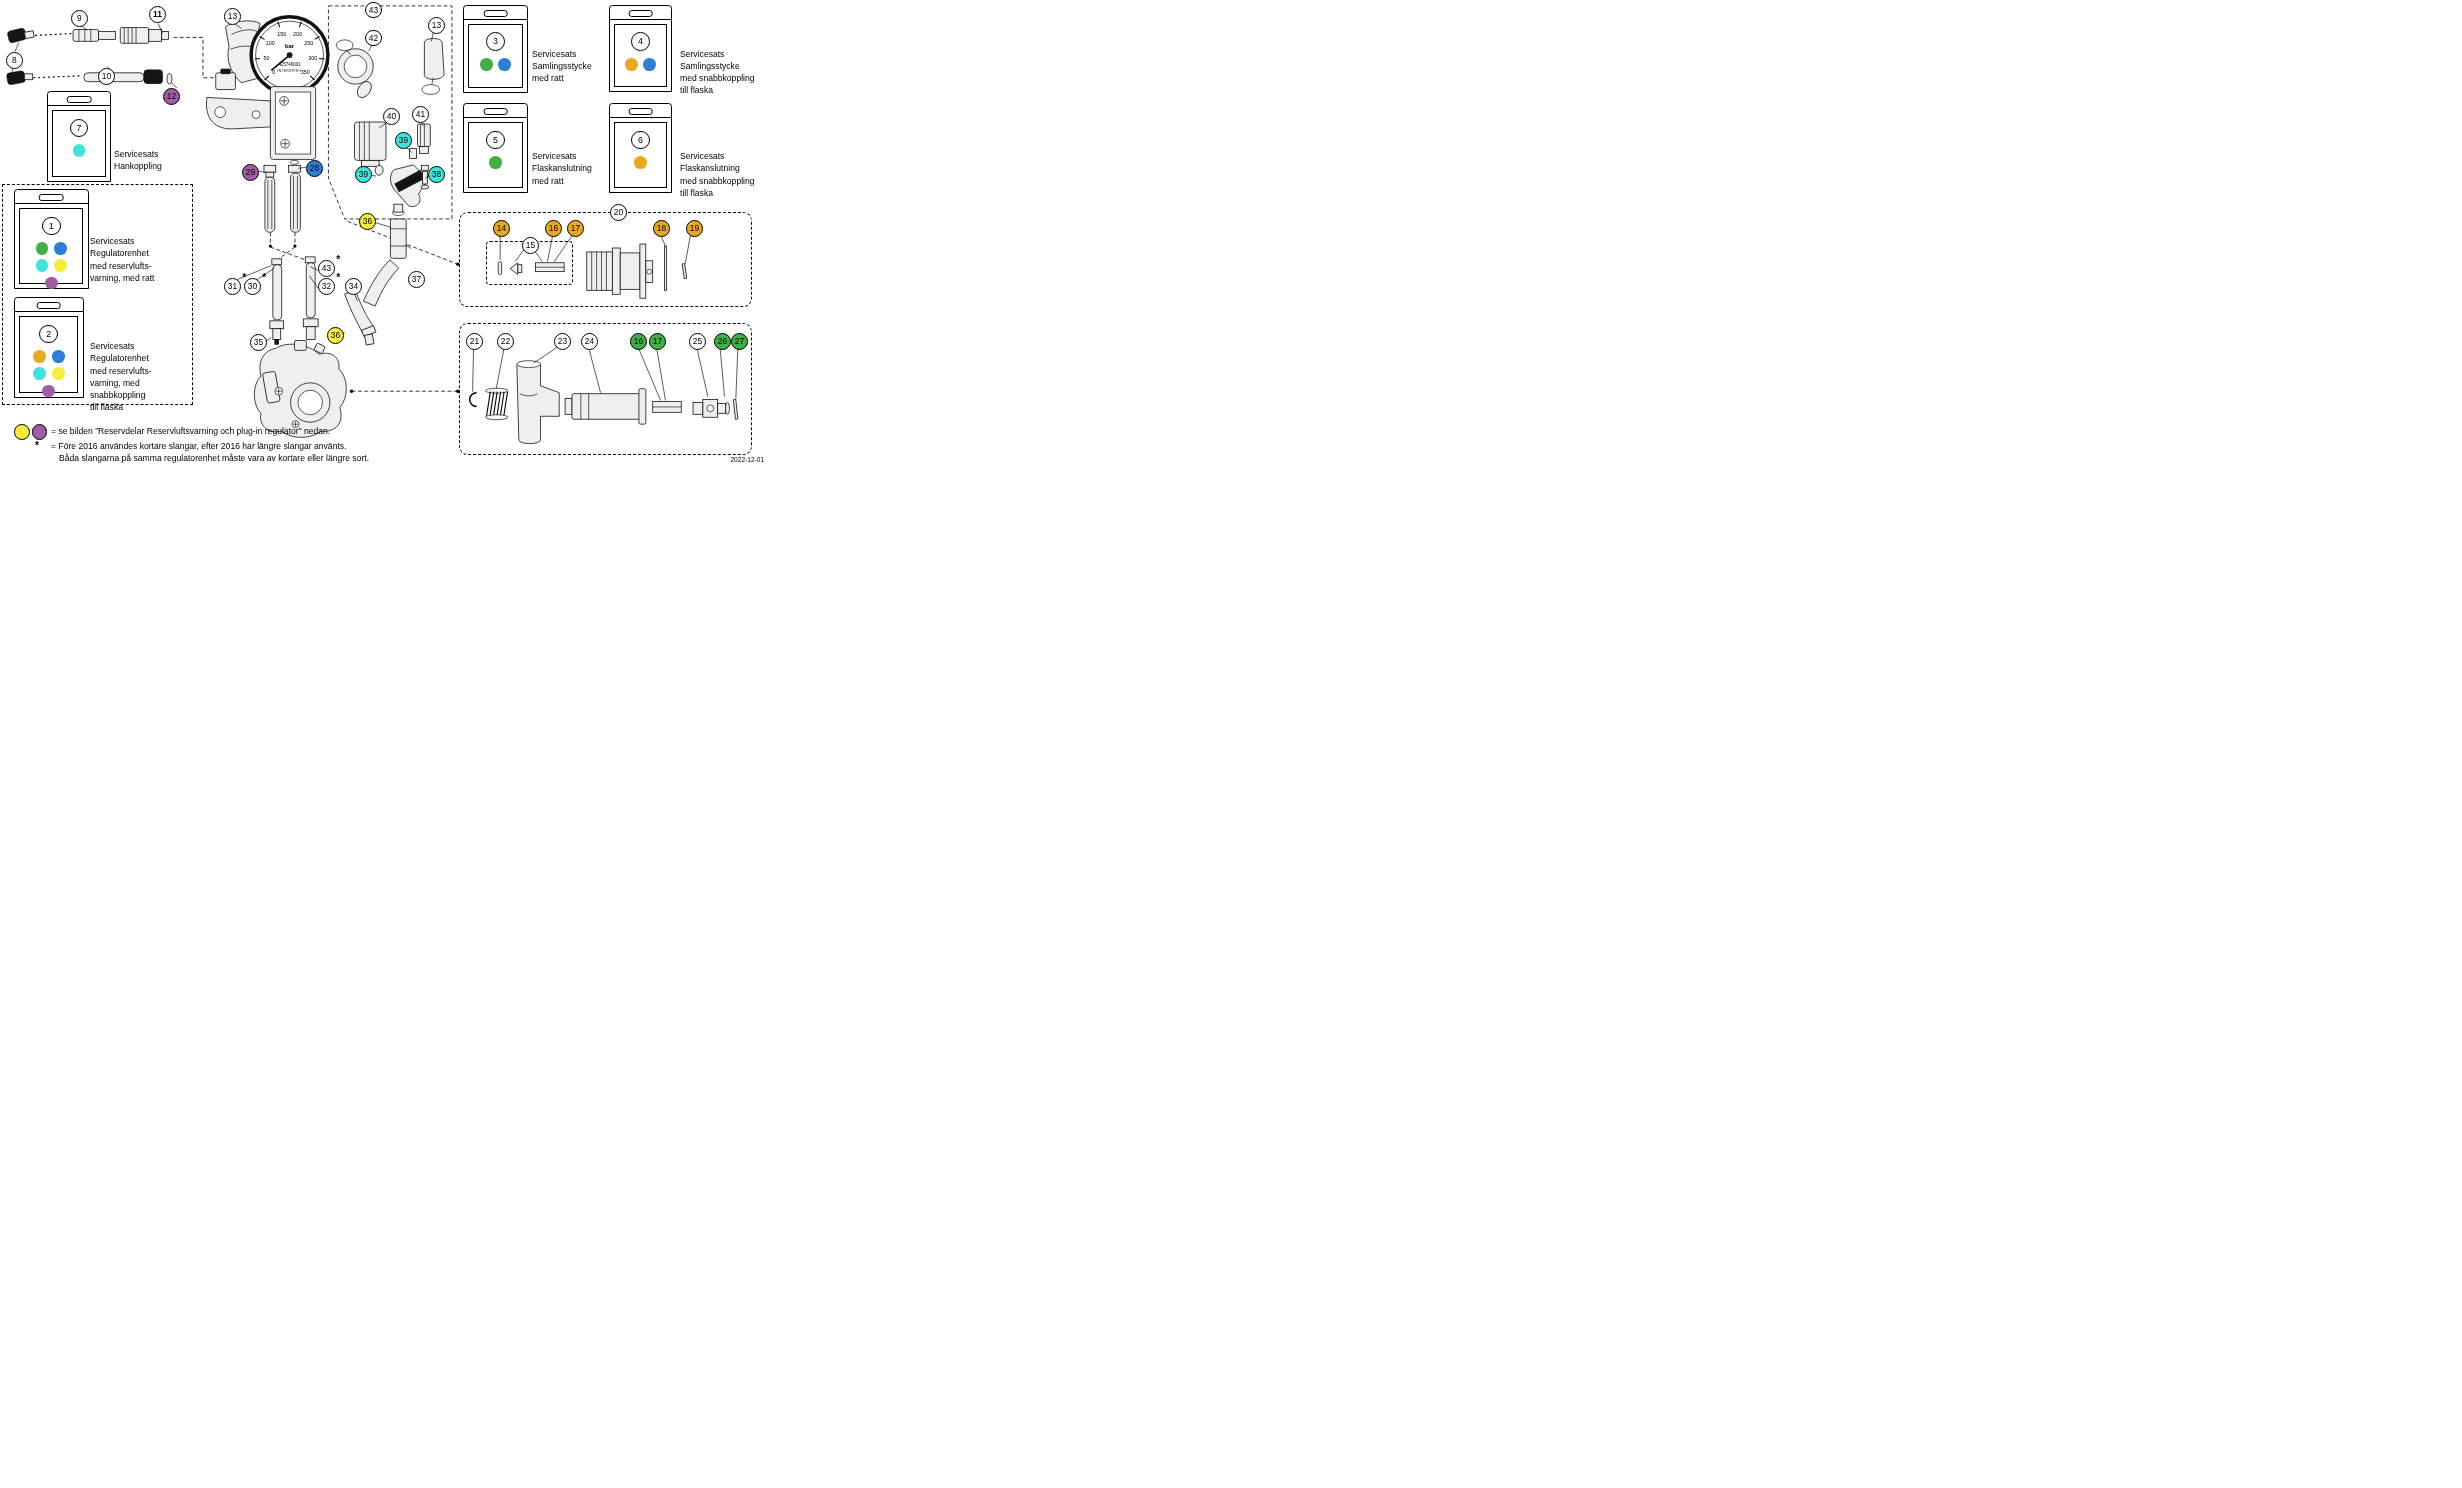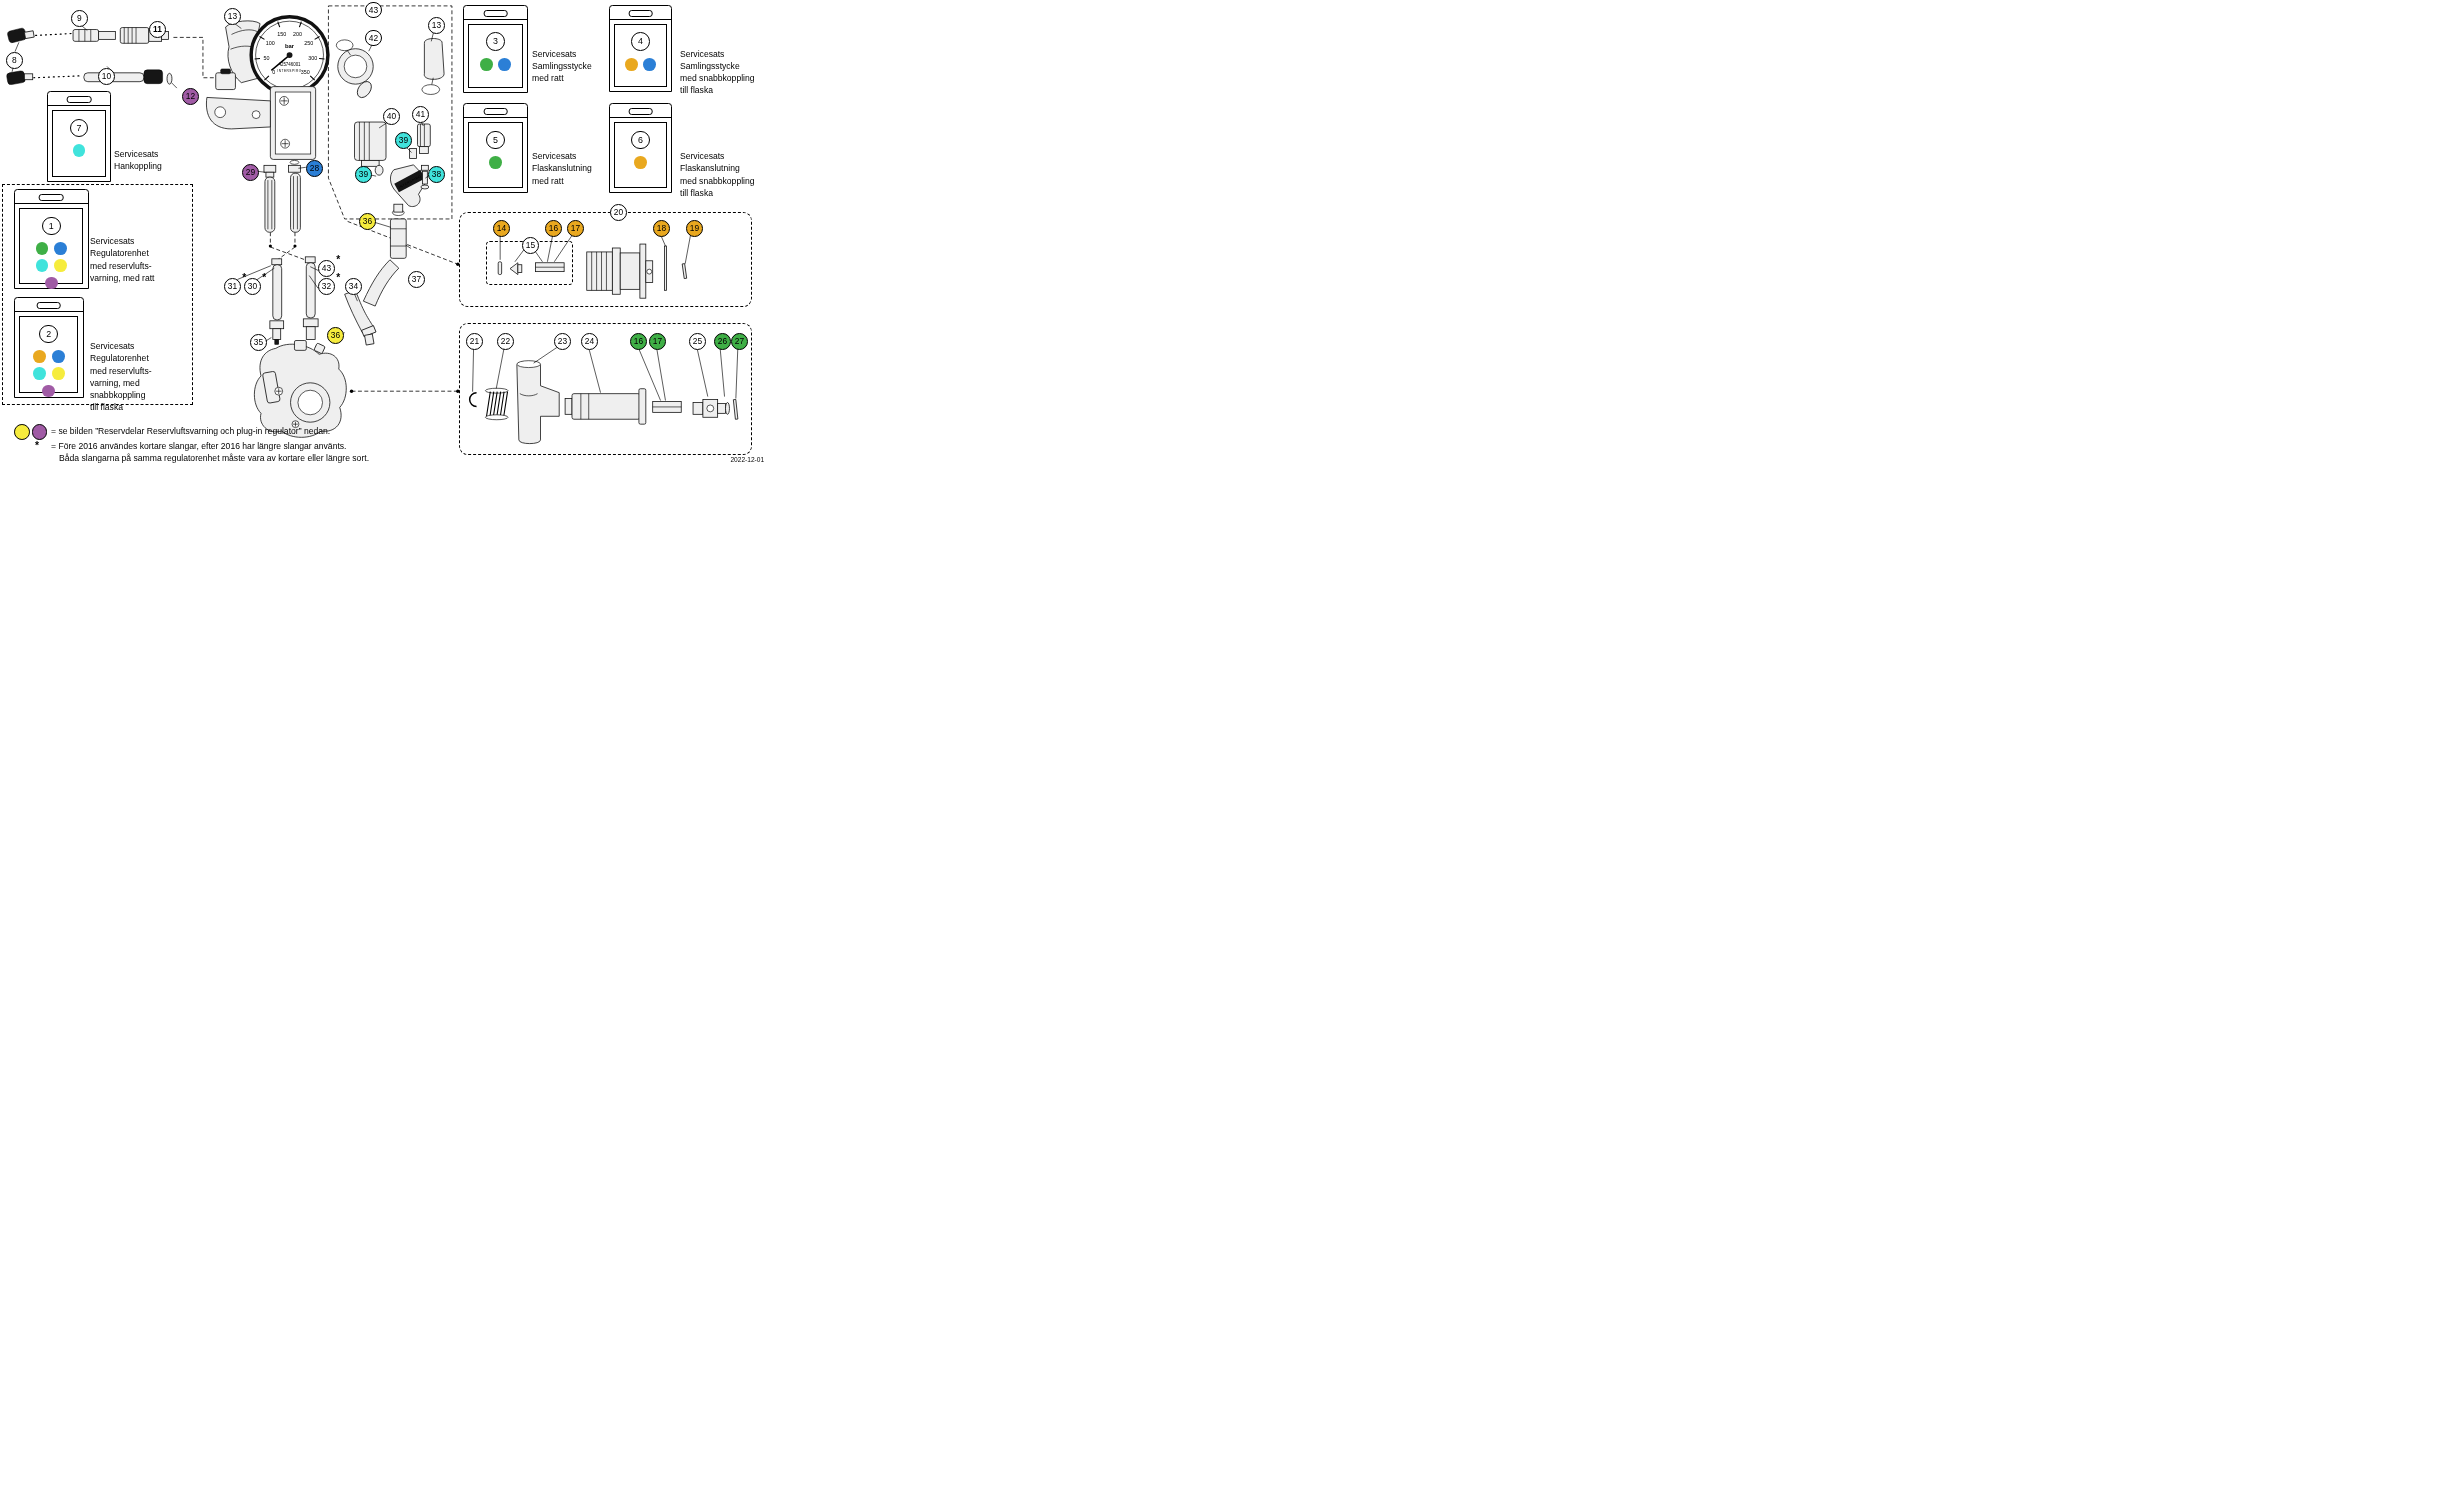--- a/index.html
+++ b/index.html
@@ -408,22 +408,22 @@
   <div class="kit-text" style="left:680px;top:128px;">
     <div class="kit-title">Servicesats</div>
     <div class="kit-desc">Flaskanslutning
 med snabbkoppling
 till flaska</div>
   </div>
 
   <div class="callout" style="left:5.9px;top:52px;">8</div>
   <div class="callout" style="left:71px;top:9.8px;">9</div>
   <div class="callout" style="left:98px;top:68px;">10</div>
-  <div class="callout" style="left:149px;top:21px;font-weight:bold;">11</div>
-  <div class="callout c-purple" style="left:182px;top:88px;">12</div>
+  <div class="callout" style="left:149px;top:6px;font-weight:bold;">11</div>
+  <div class="callout c-purple" style="left:163px;top:88px;">12</div>
   <div class="callout" style="left:224px;top:8.4px;">13</div>
   <div class="callout c-purple" style="left:242px;top:164px;">29</div>
   <div class="callout c-blue" style="left:306px;top:160px;">28</div>
 
   <div class="ast-wrap" style="left:224px;top:278px;">
     <div class="callout">31</div>
     <span class="ast">*</span>
   </div>
   <div class="ast-wrap" style="left:244px;top:278px;">
     <div class="callout">30</div>

